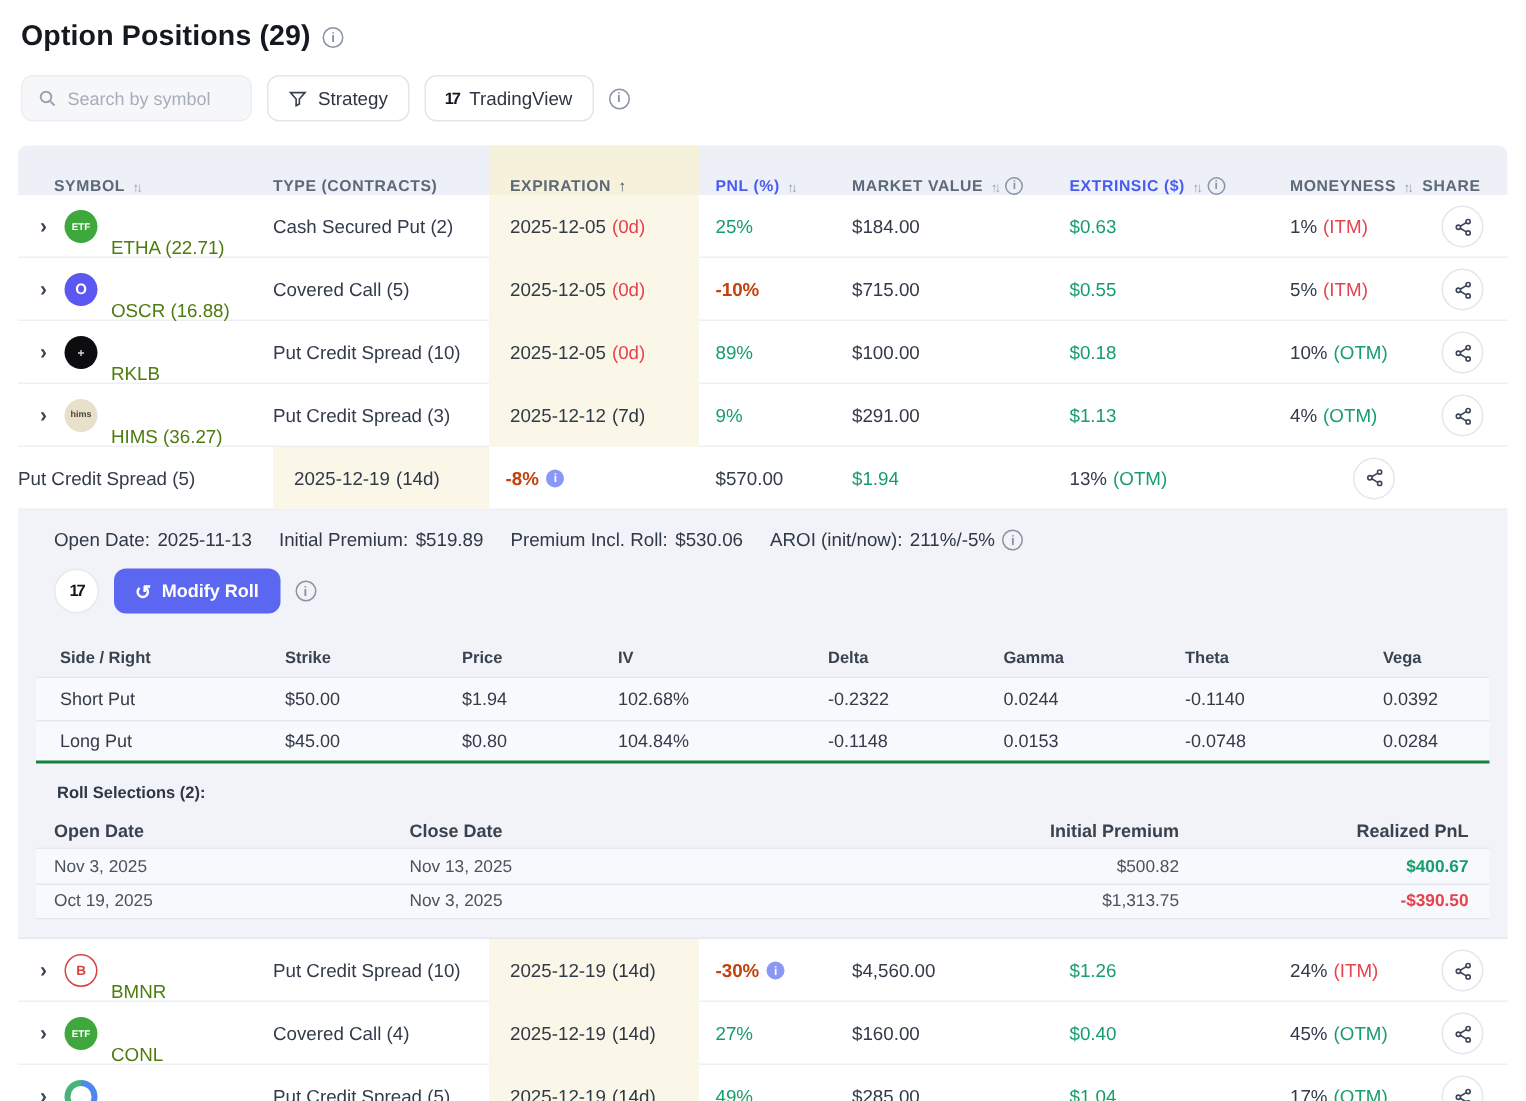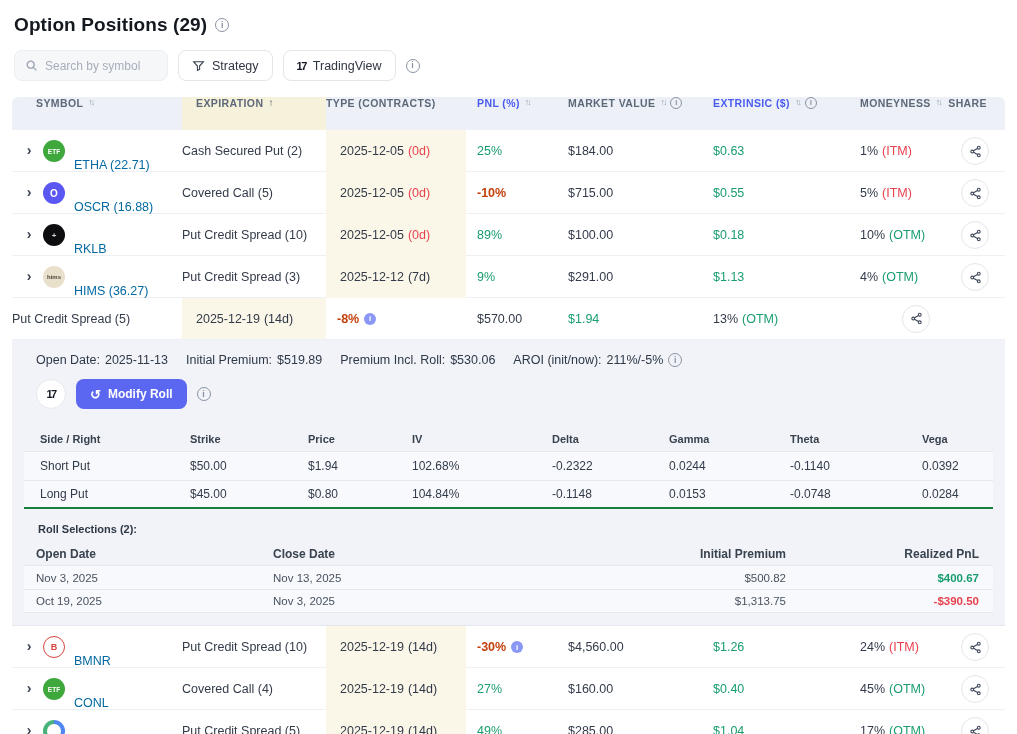--- a/index.html
+++ b/index.html
@@ -24,41 +24,41 @@
   .tool-btn { display:flex; align-items:center; gap:7px; height:31px; padding:0 13px;
     background:#fff; border:1px solid #e2e5ea; border-radius:8px; font-size:12.5px;
     color:#2f3542; cursor:pointer; font-family:"Liberation Sans", sans-serif; }
   .tv-mark { font-weight:900; font-size:11px; letter-spacing:-1.5px; color:#131722; font-style:normal; }
 
   
   .thead, .trow { display:grid;
     grid-template-columns:170px 144px 140px 91px 145px 147px 97px 59px; align-items:center; }
   .thead { height:33px; background:#edf1f7; border-radius:6px 6px 0 0; }
   .hcell { font-size:10.5px; font-weight:700; letter-spacing:.4px; color:#5d6879;
-    display:flex; align-items:flex-start; gap:5px; height:100%; }
+    display:flex; align-items:flex-end; gap:5px; height:100%; }
   .hcell.blue { color:#4a5cf0; }
   .sort-ic { font-size:9px; color:#97a0b0; letter-spacing:-2px; font-weight:400; }
   .sort-up { font-size:10px; color:#46505f; font-weight:400; }
   .h-sym { padding-left:24px; } .h-type { padding-left:0; }
   .h-exp { padding-left:14px; background:#f6f1da; }
   .h-pnl,.h-mv,.h-ext,.h-mon { padding-left:11px; }
   .h-share { justify-content:flex-end; padding-right:18px; }
   .hcell .info-ic { width:12px; height:12px; font-size:8px; }
 
   .trow { height:42px; border-bottom:1px solid #edf0f4; background:#fff; cursor:pointer; }
   .cell { font-size:12.5px; color:#333b4a; height:100%; display:flex; align-items:center; }
   .c-sym { padding-left:12px; gap:9px; }
   .chev { color:#3a4354; font-size:14px; font-weight:600; width:10px; display:inline-flex;
     justify-content:center; transform:translateY(-1px); }
   .chev.down { transform:rotate(90deg); }
   .sym-icon { width:22px; height:22px; border-radius:50%; display:inline-flex; align-items:center;
     justify-content:center; font-weight:700; font-size:7px; flex:0 0 auto; letter-spacing:0; }
   .sym-icon.ring { background:conic-gradient(#4f86f0 0 55%, #49b27a 55% 100%); }
   .ring-inner { width:14px; height:14px; background:#fff; border-radius:50%; }
-  .sym-txt { color:#0369a1;margin-top:28px; }
+  .sym-txt { color:#4d7c0f;margin-top:28px; }
   .c-type { padding-left:0; }
   .c-exp { background:#fbf7e8; padding-left:14px; gap:4px; }
   .dte.red { color:#e8414e; } .dte.dark { color:#2e3747; }
   .c-pnl { padding-left:11px; gap:5px; }
   .val.green { color:#189d6d; } .val.red { color:#c2410c;font-weight:bold; }
   .pnl-info { width:12px; height:12px; border-radius:50%; background:#8a97f5; color:#fff;
     font-size:8px; font-weight:700; display:inline-flex; align-items:center; justify-content:center;
     font-style:normal; }
   .c-mv { padding-left:11px; }
   .c-ext { padding-left:11px; color:#189d6d; }
@@ -129,26 +129,26 @@
       <span>TradingView</span>
     </button>
     <span class="info-ic">i</span>
   </div>
 
   <div class="thead">
     <div class="hcell h-sym">
         <span>SYMBOL</span>
         <span class="sort-ic">↑↓</span>
       </div>
+    <div class="hcell h-type">
+        <span>TYPE (CONTRACTS)</span>
+      </div>
     <div class="hcell h-exp">
         <span>EXPIRATION</span>
         <span class="sort-up">↑</span>
-      </div>
-    <div class="hcell h-type">
-        <span>TYPE (CONTRACTS)</span>
       </div>
     <div class="hcell h-pnl blue">
         <span>PNL (%)</span>
         <span class="sort-ic">↑↓</span>
       </div>
     <div class="hcell h-mv">
         <span>MARKET VALUE</span>
         <span class="sort-ic">↑↓</span>
         <span class="info-ic">i</span>
       </div>

